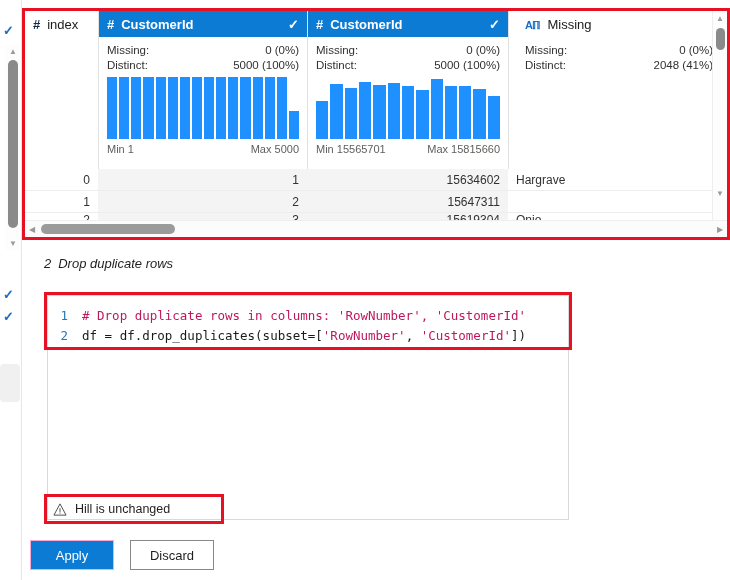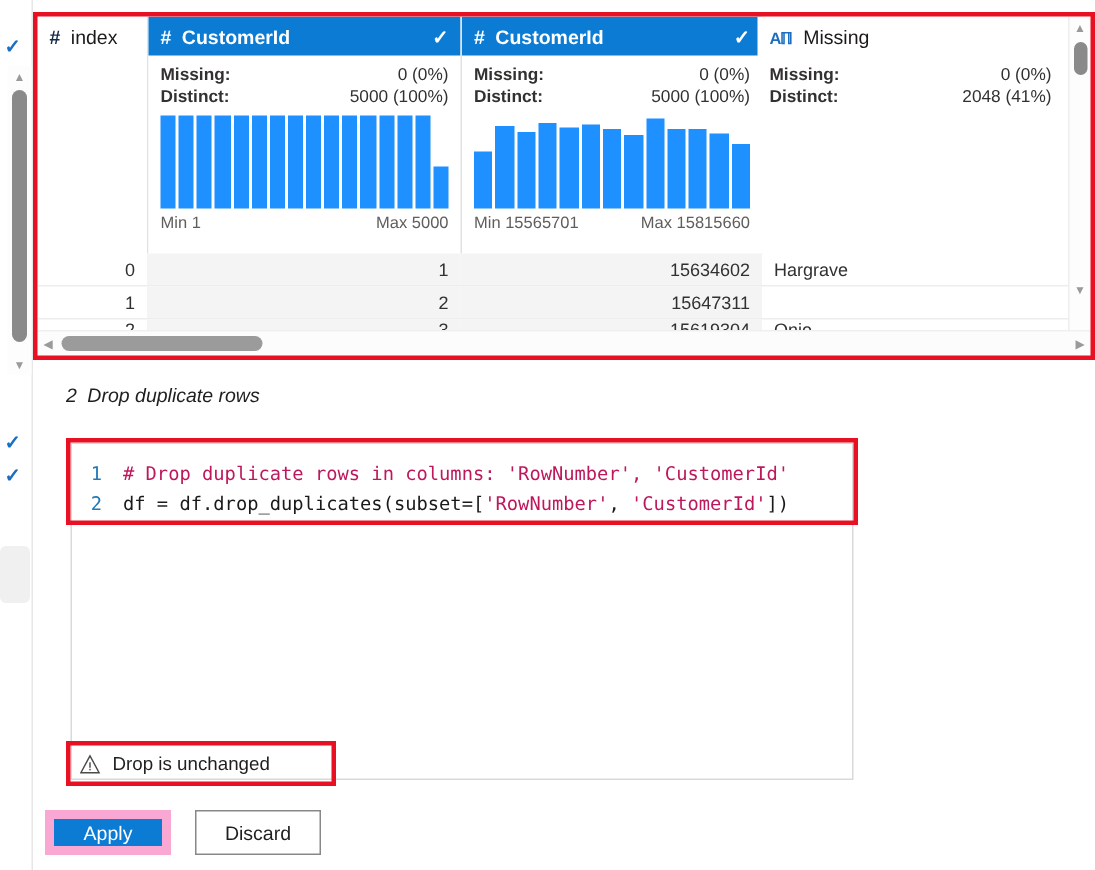--- a/index.html
+++ b/index.html
@@ -38,37 +38,37 @@
   .grid{position:absolute;left:25px;top:11px;width:702px;height:226px;background:#ffffff;overflow:hidden;}
 
   .grid-inner{position:absolute;left:0;top:0;width:688px;height:210px;}
 
   .colheads{position:absolute;left:0;top:0;height:158px;width:688px;}
 
   .col{position:absolute;top:0;height:158px;box-sizing:border-box;background:#ffffff;}
   .col.c0{left:0;width:73px;}
   .col.c1{left:74px;width:208px;}
   .col.c2{left:283px;width:200px;}
-  .col.c3{left:480px;width:204px;}
+  .col.c3{left:492px;width:204px;}
 
   .col-sep{position:absolute;top:0;width:1px;height:158px;background:#e1e1e1;}
 
   .ch-title{height:26px;display:flex;align-items:center;padding:0 8px;box-sizing:border-box;font-size:13px;font-weight:600;white-space:nowrap;}
   .ch-title.plain{color:#1b1a19;font-weight:400;font-size:13px;}
   .ch-title.sel{background:#0b7bd4;color:#ffffff;}
   .ch-ico{font-weight:700;margin-right:7px;font-size:13px;}
   .ch-ico.hash{color:#12294a;}
   .ch-ico.hash.onblue{color:#ffffff;}
   .ch-ico.txt{color:#1b6ec2;font-size:11px;letter-spacing:-1px;margin-right:8px;}
   .ch-name{flex:1;}
   .ch-check{font-size:13px;color:#ffffff;font-weight:700;margin-left:6px;}
 
   .stats{padding:6px 8px 0 8px;font-size:11.5px;color:#3b3a39;}
   .stat-row{display:flex;justify-content:space-between;line-height:15px;}
-  .stat-k{font-weight:700;color:#323130;}
+  .stat-k{font-weight:400;color:#323130;}
   .stat-v{color:#323130;}
 
   .hist{position:absolute;left:8px;right:8px;top:66px;height:62px;display:flex;align-items:flex-end;gap:2px;}
   .bar{flex:1;background:#1e90ff;}
 
   .minmax{position:absolute;left:8px;right:8px;top:132px;display:flex;justify-content:space-between;font-size:11px;color:#605e5c;}
 
   .bigval{position:absolute;left:0;right:0;top:64px;text-align:center;}
   .bigval .num{font-size:28px;color:#1b7ae0;line-height:30px;font-weight:400;}
   .bigval .lbl{font-size:12px;color:#323130;margin-top:1px;}
@@ -109,21 +109,21 @@
   .tok-plain{color:#1b1a19;}
   .tok-str{color:#be185d;}
 
   
   .status{position:absolute;left:47px;top:497px;display:flex;align-items:center;gap:8px;font-size:12.5px;color:#201f1e;padding:0 6px;height:24px;}
   .warn-ico{width:14px;height:13px;display:block;}
 
   
   .actions{position:absolute;left:30px;top:540px;display:flex;gap:16px;}
   .btn{height:30px;min-width:84px;display:flex;align-items:center;justify-content:center;font-size:13px;box-sizing:border-box;cursor:pointer;}
-  .btn.primary{background:#0b7bd4;color:#ffffff;border:6px solid #f9a8d4;}
+  .btn.primary{background:#0b7bd4;color:#ffffff;border:1px solid #f9a8d4;}
   .btn.ghost{background:#ffffff;color:#201f1e;border:1px solid #8a8886;}
 </style>
 </head>
 <body>
 
 <div class="left-chrome">
   <div class="divider"></div>
   <div class="chk-mark chk-a">✓</div>
   <div class="chk-mark chk-b">✓</div>
   <div class="chk-mark chk-c">✓</div>
@@ -298,21 +298,21 @@
       </div>
     </div>
 </div>
 
 <div class="status">
   <svg class="warn-ico" viewBox="0 0 16 15">
     <path d="M8 1 L15 14 L1 14 Z" fill="none" stroke="#4a4a4a" stroke-width="1.1"></path>
     <rect x="7.45" y="6" width="1.1" height="4.2" fill="#4a4a4a"></rect>
     <rect x="7.45" y="11" width="1.1" height="1.2" fill="#4a4a4a"></rect>
   </svg>
-  <span>Drop is unchanged</span>
+  <span>Hill is unchanged</span>
 </div>
 
 <div class="actions">
   <div class="btn primary">Apply</div>
   <div class="btn ghost">Discard</div>
 </div>
 
 <div class="redbox redbox-grid"></div>
 <div class="redbox redbox-code"></div>
 <div class="redbox redbox-status"></div>

